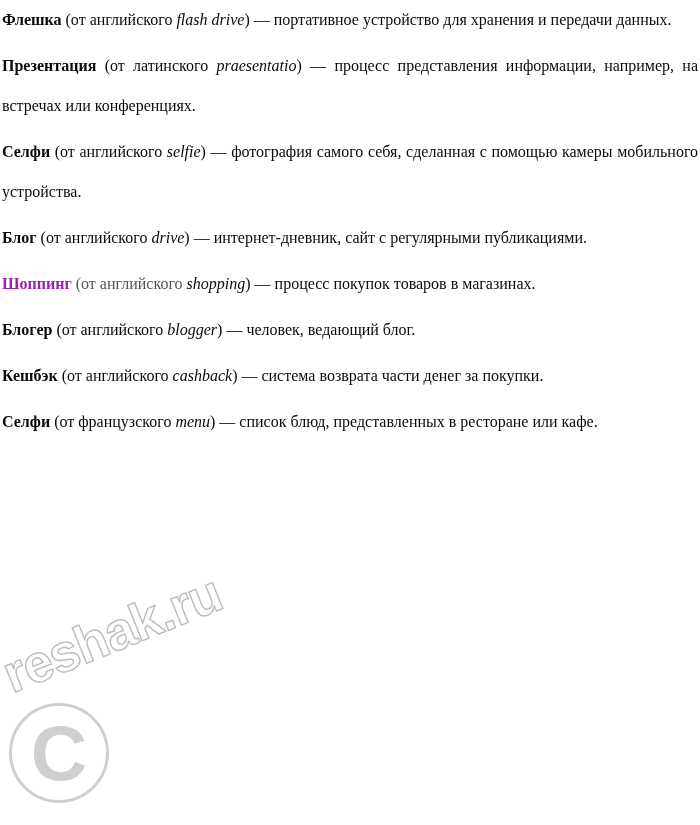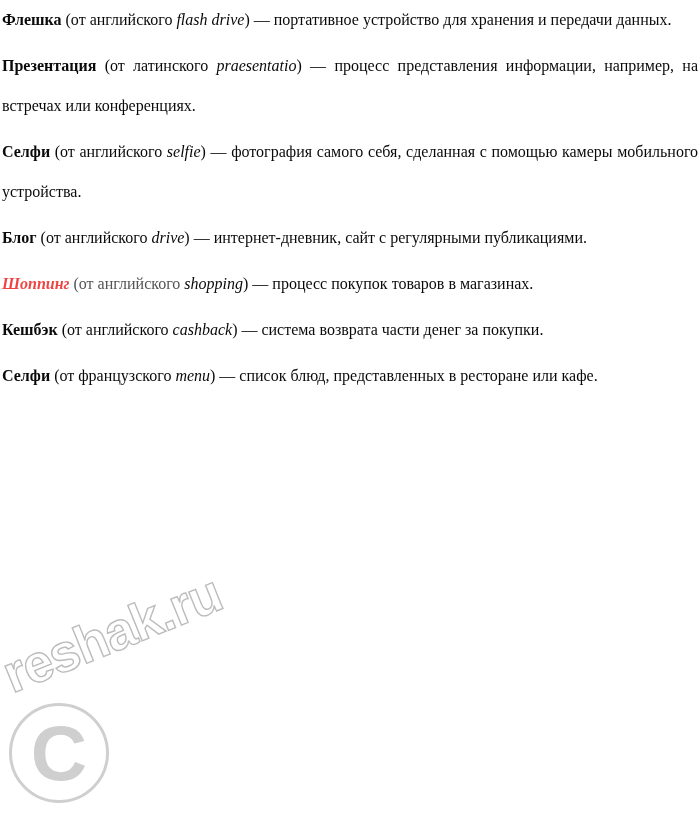--- a/index.html
+++ b/index.html
@@ -45,22 +45,21 @@
   }
   .entry .foreign {
     font-style: italic;
   }
   .entry .dash {
     font-style: normal;
   }
 
   
   .entry.faded .term {
-    color: #ef4444;
-    font-style: italic;
+    color: #a21caf;
   }
   .entry.faded .src {
     color: #545454;
   }
 
   
   #watermark {
     position: absolute;
     left: 0;
     top: 0;
@@ -119,17 +118,18 @@
     <div id="wm-circle"></div>
     <div id="wm-c">C</div>
   </div>
 
   <div id="entries">
       <p class="entry"><span class="term">Флешка</span><span class="src"> (от английского </span><span class="foreign">flash drive</span><span>) </span><span class="dash">— </span><span>портативное устройство для хранения и передачи данных.</span></p>
       <p class="entry"><span class="term">Презентация</span><span class="src"> (от латинского </span><span class="foreign">praesentatio</span><span>) </span><span class="dash">— </span><span>процесс представления информации, например, на встречах или конференциях.</span></p>
       <p class="entry"><span class="term">Селфи</span><span class="src"> (от английского </span><span class="foreign">selfie</span><span>) </span><span class="dash">— </span><span>фотография самого себя, сделанная с помощью камеры мобильного устройства.</span></p>
       <p class="entry"><span class="term">Блог</span><span class="src"> (от английского </span><span class="foreign">drive</span><span>) </span><span class="dash">— </span><span>интернет-дневник, сайт с регулярными публикациями.</span></p>
       <p class="entry faded"><span class="term">Шоппинг</span><span class="src"> (от английского </span><span class="foreign">shopping</span><span>) </span><span class="dash">— </span><span>процесс покупок товаров в магазинах.</span></p>
+      <p class="entry"><span class="term">Блогер</span><span class="src"> (от английского </span><span class="foreign">blogger</span><span>) </span><span class="dash">— </span><span>человек, ведающий блог.</span></p>
       <p class="entry"><span class="term">Кешбэк</span><span class="src"> (от английского </span><span class="foreign">cashback</span><span>) </span><span class="dash">— </span><span>система возврата части денег за покупки.</span></p>
       <p class="entry"><span class="term">Селфи</span><span class="src"> (от французского </span><span class="foreign">menu</span><span>) </span><span class="dash">— </span><span>список блюд, представленных в ресторане или кафе.</span></p>
     </div>
 
 </div>
 
 </body></html>

